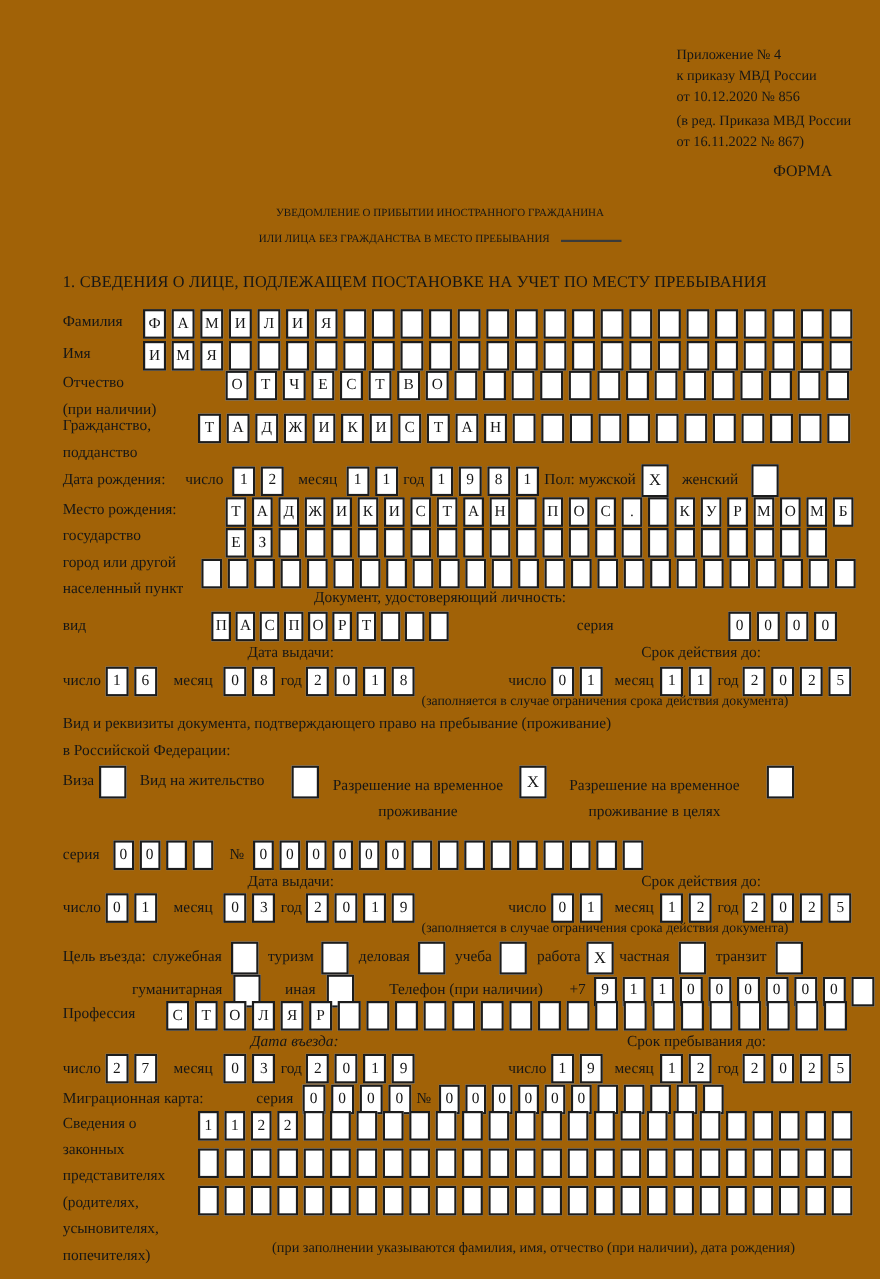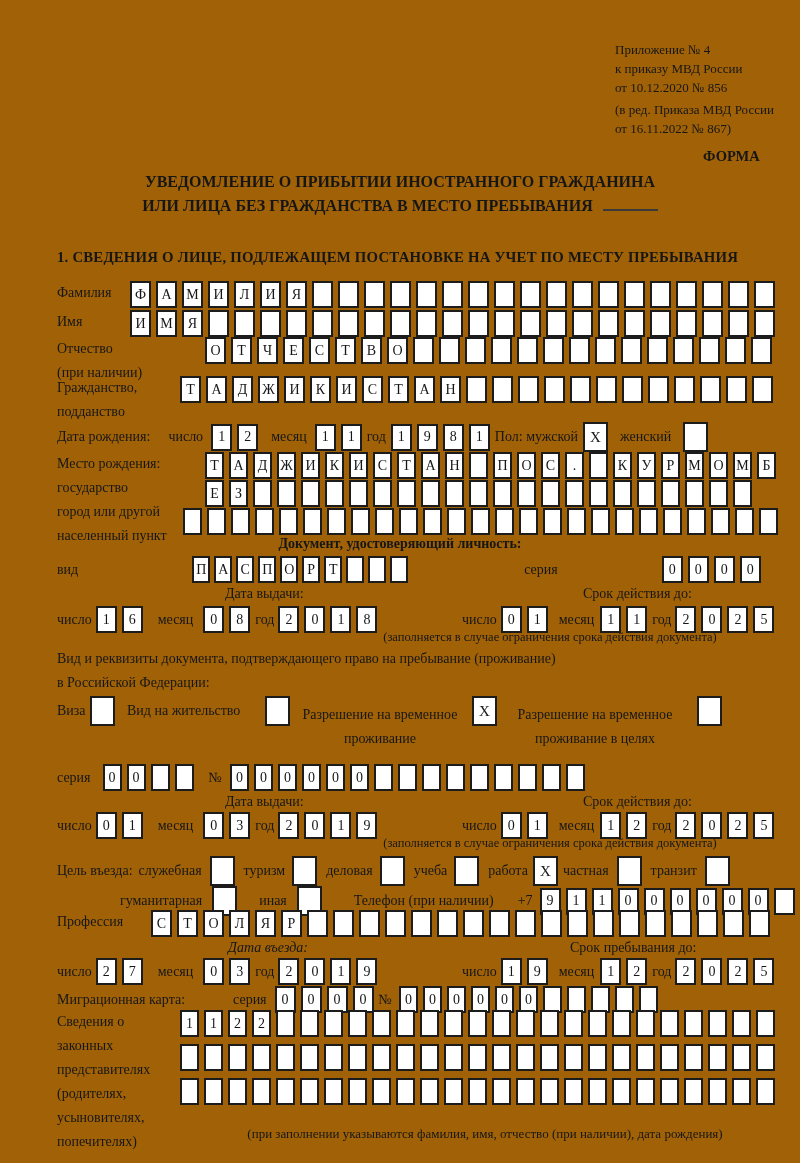--- a/index.html
+++ b/index.html
@@ -2,21 +2,21 @@
 <html><head>
 <meta charset="utf-8">
 <style>
   html,body{margin:0;padding:0;background:#f5f5f5;}
   .page{position:relative;width:800px;height:1163px;background:#a16207;overflow:hidden;
         font-family:"Liberation Serif","DejaVu Serif",serif;color:#161616;}
   .abs{position:absolute;}
   .frow{position:absolute;display:flex;align-items:center;white-space:nowrap;}
   .lbl{font-size:14px;color:#161616;}
   .small{font-size:12.5px;}
-  .b{font-weight:bold;}
+  .b{font-weight:normal;}
   .boxes{display:inline-flex;align-items:center;flex:none;}
   .cell{display:inline-flex;align-items:center;justify-content:center;flex:none;
         width:17px;height:23px;border:2px solid #1c1c1c;margin-right:5px;
         font-size:14px;line-height:1;background:#fff;}
   .p24 .cell{width:15px;margin-right:5px;}
   .p22 .cell{width:14px;margin-right:4px;}
   .p20 .cell{width:12px;margin-right:4px;}
   .chk{display:inline-flex;align-items:center;justify-content:center;flex:none;
        width:21px;height:26px;border:2px solid #1c1c1c;font-size:15px;background:#fff;}
   .sp{display:inline-block;flex:none;}
@@ -31,21 +31,21 @@
 
   <div class="abs hdr" style="left:615px;top:40px;">
     <div>Приложение № 4</div>
     <div>к приказу МВД России</div>
     <div>от 10.12.2020 № 856</div>
     <div style="margin-top:3px;">(в ред. Приказа МВД России</div>
     <div>от 16.11.2022 № 867)</div>
   </div>
   <div class="abs b" style="left:703px;top:148px;font-size:14.5px;">ФОРМА</div>
 
-  <div class="abs center b" style="left:40px;top:170px;width:720px;font-size:16px;line-height:24px;">
+  <div class="abs center b" style="left:40px;top:182px;width:720px;font-size:10px;line-height:24px;">
     <div>УВЕДОМЛЕНИЕ О ПРИБЫТИИ ИНОСТРАННОГО ГРАЖДАНИНА</div>
     <div><span>ИЛИ ЛИЦА БЕЗ ГРАЖДАНСТВА В МЕСТО ПРЕБЫВАНИЯ</span><span class="uline"></span></div>
   </div>
 
   <div class="abs b" style="left:57px;top:249px;width:730px;font-size:14.8px;letter-spacing:0.2px;">1. СВЕДЕНИЯ О ЛИЦЕ, ПОДЛЕЖАЩЕМ ПОСТАНОВКЕ НА УЧЕТ ПО МЕСТУ ПРЕБЫВАНИЯ</div>
 
   <div class="abs lbl" style="left:57px;top:285px;">Фамилия</div>
   <div class="frow boxes" style="left:130px;top:281px;">
       <span class="cell">Ф</span>
       <span class="cell">А</span>

